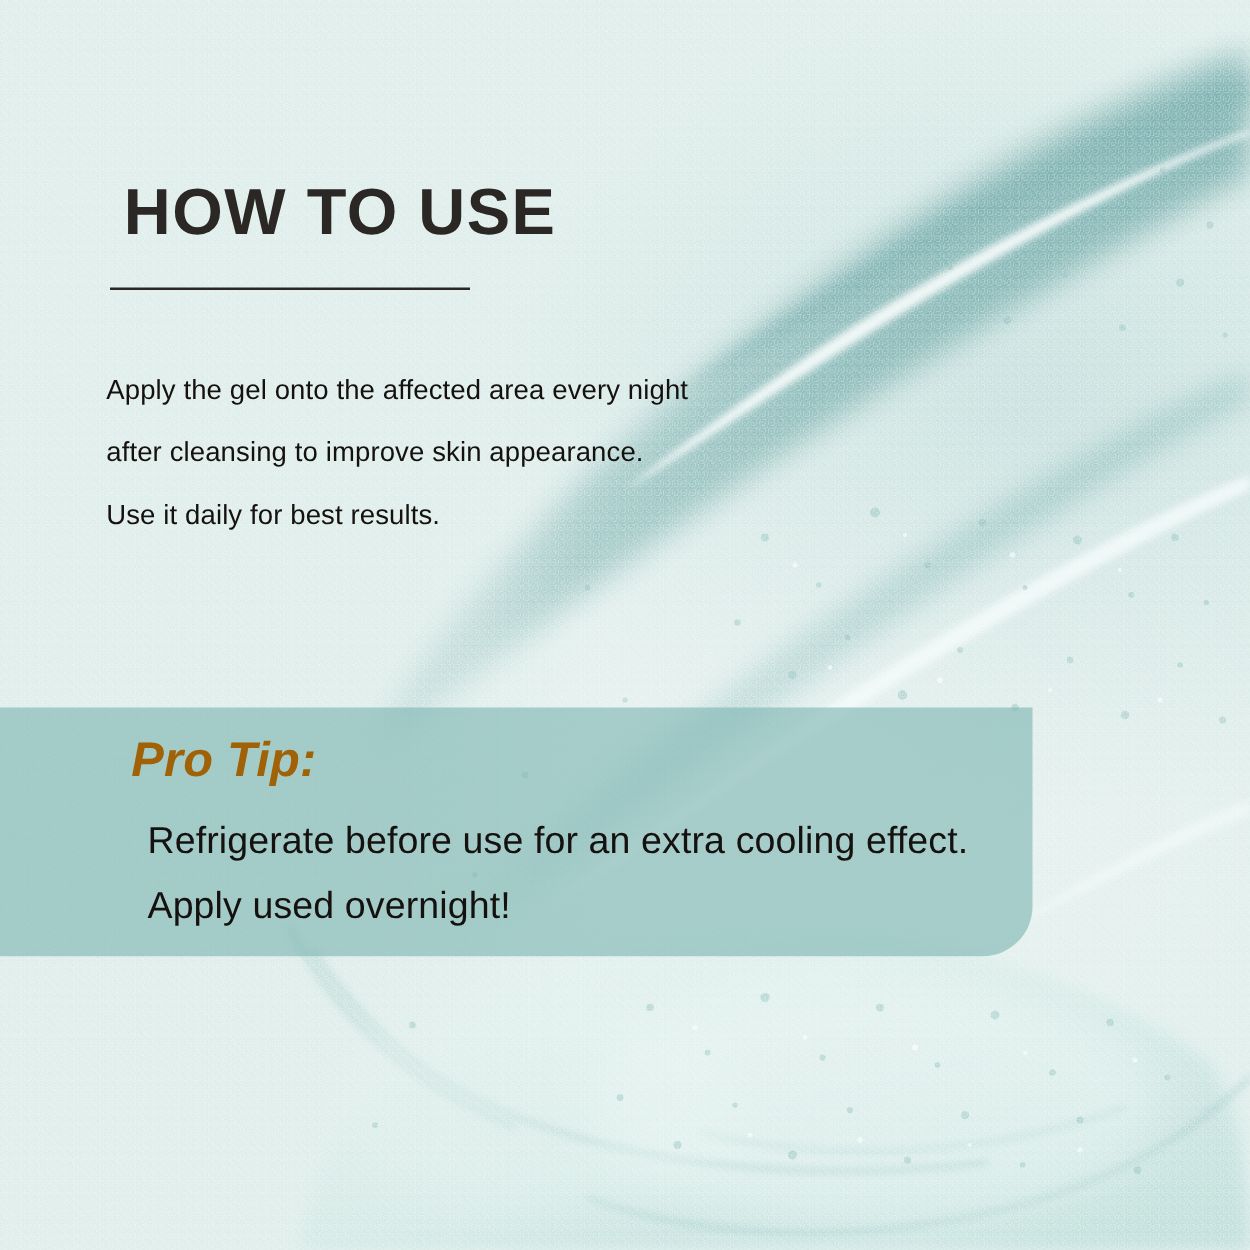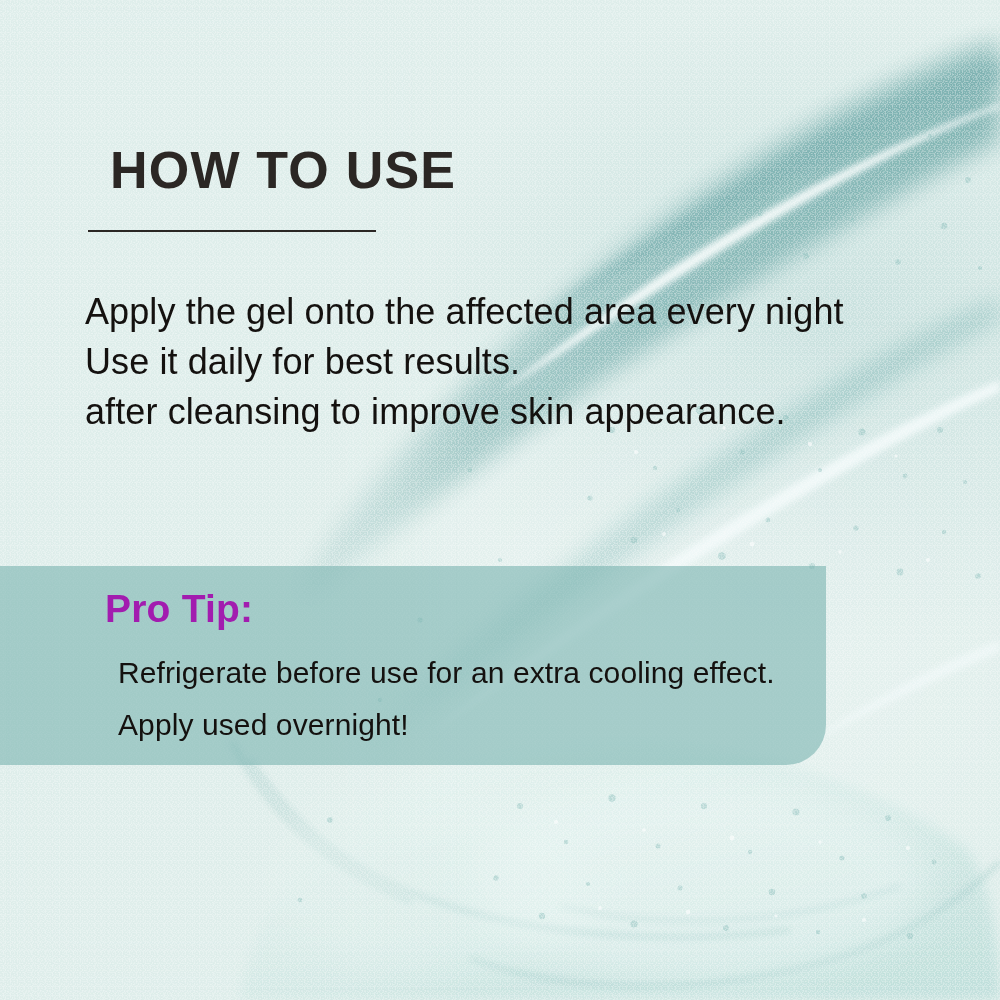--- a/index.html
+++ b/index.html
@@ -29,41 +29,41 @@
       repeating-radial-gradient(circle at 39% 81%, rgba(255,255,255,.4) 0 .5px, rgba(0,0,0,0) .5px 1.7px);
     background-size:7px 7px, 5px 5px, 9px 9px;
     pointer-events:none;
   }
 
   
   #content { position:absolute; inset:0; z-index:3; }
 
   .heading {
     position:absolute;
-    left:110px; top:143px;
+    left:99px; top:143px;
     font-size:52px;
     font-weight:700;
     letter-spacing:1.2px;
     color:#2b2724;
     line-height:1.05;
     white-space:nowrap;
   }
 
   .divider {
     position:absolute;
     left:88px; top:230px;
     width:288px; height:2px;
     background:#2b2724;
   }
 
   .body-copy {
     position:absolute;
     left:85px; top:287px;
     width:760px;
-    font-size:36px;
+    font-size:22px;
     line-height:50px;
     color:#14110f;
     letter-spacing:.1px;
   }
   .body-copy .line { display:block; white-space:nowrap; }
 
   
   .protip-banner {
     position:absolute;
     left:0; top:566px;
@@ -75,22 +75,23 @@
   }
 
   .protip-content { position:absolute; left:0; top:566px; width:826px; height:199px; z-index:4; }
 
   .protip-title {
     position:absolute;
     left:105px; top:21px;
     font-size:39px;
     font-weight:700;
     letter-spacing:.2px;
-    color:#a21caf;
+    color:#a16207;
     white-space:nowrap;
+    font-style:italic;
   }
 
   .protip-body {
     position:absolute;
     left:118px; top:81px;
     width:700px;
     font-size:30px;
     line-height:52px;
     color:#14110f;
     letter-spacing:.1px;
@@ -309,22 +310,22 @@
 <div class="protip-banner"></div>
 
 <div id="content">
 
   <h1 class="heading">HOW TO USE</h1>
 
   <div class="divider"></div>
 
   <div class="body-copy">
     <span class="line">Apply the gel onto the affected area every night</span>
+    <span class="line">after cleansing to improve skin appearance.</span>
     <span class="line">Use it daily for best results.</span>
-    <span class="line">after cleansing to improve skin appearance.</span>
   </div>
 
 </div>
 
 <div class="protip-content">
   <div class="protip-title">Pro Tip:</div>
   <div class="protip-body">
     <span class="line">Refrigerate before use for an extra cooling effect.</span>
     <span class="line">Apply used overnight!</span>
   </div>

